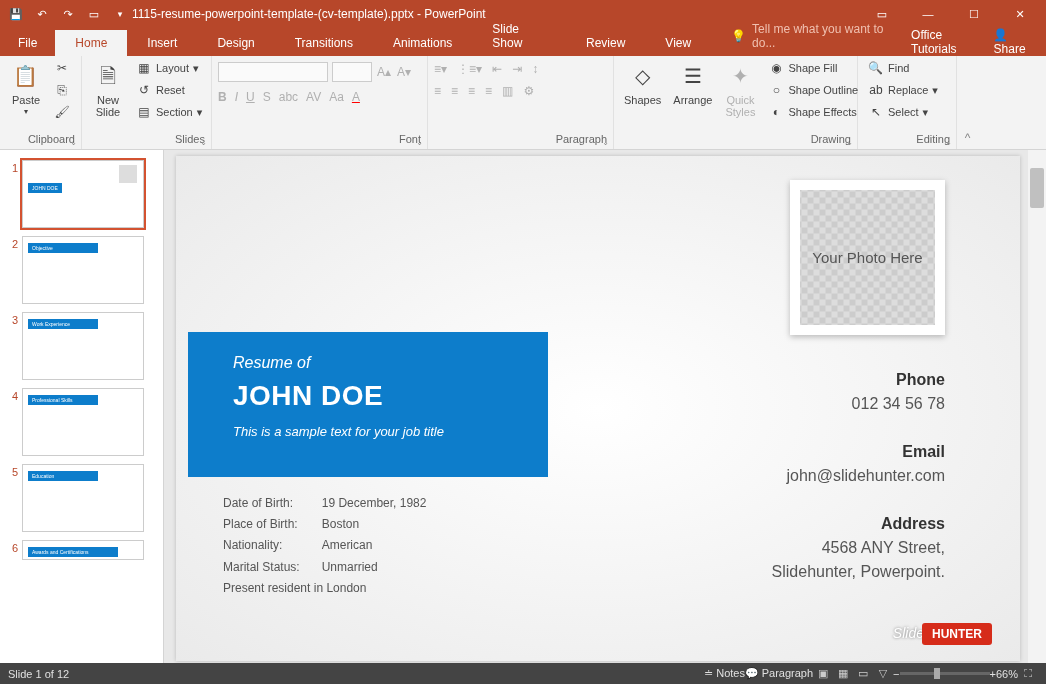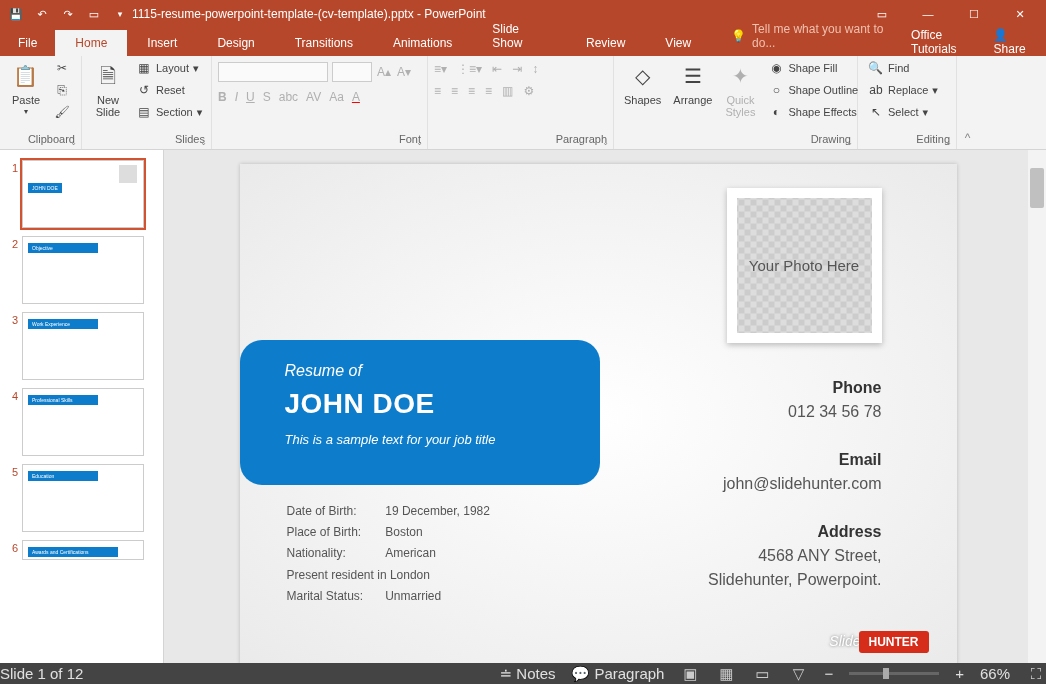--- a/index.html
+++ b/index.html
@@ -33,42 +33,42 @@
 .workspace { display: flex; height: 513px; background: #eee; }
 .thumb-panel { width: 164px; background: #fff; border-right: 1px solid #d4d4d4; overflow-y: auto; padding: 6px 0; }
 .thumb-row { display: flex; align-items: flex-start; padding: 4px 6px; gap: 4px; }
 .thumb-num { width: 12px; font-size: 11px; color: #b7472a; text-align: right; padding-top: 2px; }
 .thumb { width: 122px; height: 68px; background: #fff; border: 1px solid #ccc; position: relative; overflow: hidden; font-size: 4px; }
 .thumb.active { outline: 2px solid #d35230; }
 .thumb-banner { position: absolute; left: 5px; background: #0d7dcb; color: #fff; padding: 2px 4px; font-size: 5px; }
 
 .canvas-area { flex: 1; background: #e8e8e8; display: flex; position: relative; }
 .slide-scroll { flex: 1; overflow: auto; padding: 6px 0 0 4px; }
-.slide { width: 717px; height: 505px; background: radial-gradient(ellipse at center, #fff 0%, #eaeaea 100%); box-shadow: 0 0 4px rgba(0,0,0,0.2); margin: 8px auto; position: relative; }
+.slide { width: 844px; height: 505px; background: radial-gradient(ellipse at center, #fff 0%, #eaeaea 100%); box-shadow: 0 0 4px rgba(0,0,0,0.2); margin: 0 auto; position: relative; }
 .vscroll { width: 18px; background: #f3f3f3; display: flex; flex-direction: column; }
 .vscroll-thumb { width: 14px; height: 40px; background: #c0c0c0; margin: 18px auto 0; border-radius: 2px; }
 
-.blue-box { position: absolute; left: 0; top: 176px; width: 360px; height: 145px; background: #0d7dcb; color: #fff; padding: 22px 0 0 45px; border-radius: 22px; }
+.blue-box { position: absolute; left: 12px; top: 176px; width: 360px; height: 145px; background: #0d7dcb; color: #fff; padding: 22px 0 0 45px; }
 .blue-box .lead { font-size: 16px; font-style: italic; }
 .blue-box .name { font-size: 28px; font-weight: bold; margin-top: 8px; letter-spacing: 0.5px; }
 .blue-box .subtitle { font-size: 13px; font-style: italic; margin-top: 12px; }
 
 .photo-frame { position: absolute; right: 75px; top: 24px; width: 155px; height: 155px; background: #fff; box-shadow: 0 2px 6px rgba(0,0,0,0.25); padding: 10px; }
 .photo-inner { width: 100%; height: 100%; background: repeating-conic-gradient(#ddd 0% 25%, #ccc 0% 50%) 50% / 12px 12px; display: flex; align-items: center; justify-content: center; text-align: center; color: #555; font-size: 15px; }
 
 .info-right { position: absolute; right: 75px; top: 212px; text-align: right; color: #555; font-size: 16px; line-height: 1.5; }
 .info-right b { color: #333; }
 .info-left { position: absolute; left: 45px; top: 336px; color: #555; font-size: 12px; line-height: 1.6; }
 .info-left td:first-child { padding-right: 20px; }
 
 .logo { position: absolute; right: 28px; bottom: 20px; }
 .logo-badge { background: #d62c1a; color: #fff; padding: 4px 10px; font-size: 12px; font-weight: bold; border-radius: 3px; }
 .logo-slide { color: #fff; font-style: italic; font-size: 14px; text-shadow: 0 0 3px rgba(0,0,0,0.5); margin-right: -2px; }
 
-.statusbar { height: 21px; background: #444; color: #e0e0e0; display: flex; align-items: center; font-size: 15px; padding: 0 0; gap: 16px; }
+.statusbar { height: 21px; background: #444; color: #e0e0e0; display: flex; align-items: center; font-size: 11px; padding: 0 8px; }
 .statusbar .spacer { flex: 1; }
 .view-btn { width: 20px; height: 16px; display: inline-flex; align-items: center; justify-content: center; color: #ccc; }
 .zoom-slider { width: 90px; height: 3px; background: #666; position: relative; }
 .zoom-slider::after { content: ""; position: absolute; left: 38%; top: -4px; width: 6px; height: 11px; background: #aaa; }
 </style>
 </head>
 <body>
 
 <div class="titlebar">
   <div class="qat">
@@ -315,25 +315,25 @@
                 </tr>
             <tr>
                   <td>Place of Birth:</td>
                   <td>Boston</td>
                 </tr>
             <tr>
                   <td>Nationality:</td>
                   <td>American</td>
                 </tr>
             <tr>
-                  <td colspan="2">Present resident in London</td>
-                </tr>
-            <tr>
                   <td>Marital Status:</td>
                   <td>Unmarried</td>
+                </tr>
+            <tr>
+                  <td colspan="2">Present resident in London</td>
                 </tr>
           </tbody>
             </table>
         </div>
         <div class="logo">
           <span class="logo-slide">Slide</span><span class="logo-badge">HUNTER</span>
         </div>
       </div>
     </div>
     <div class="vscroll">

